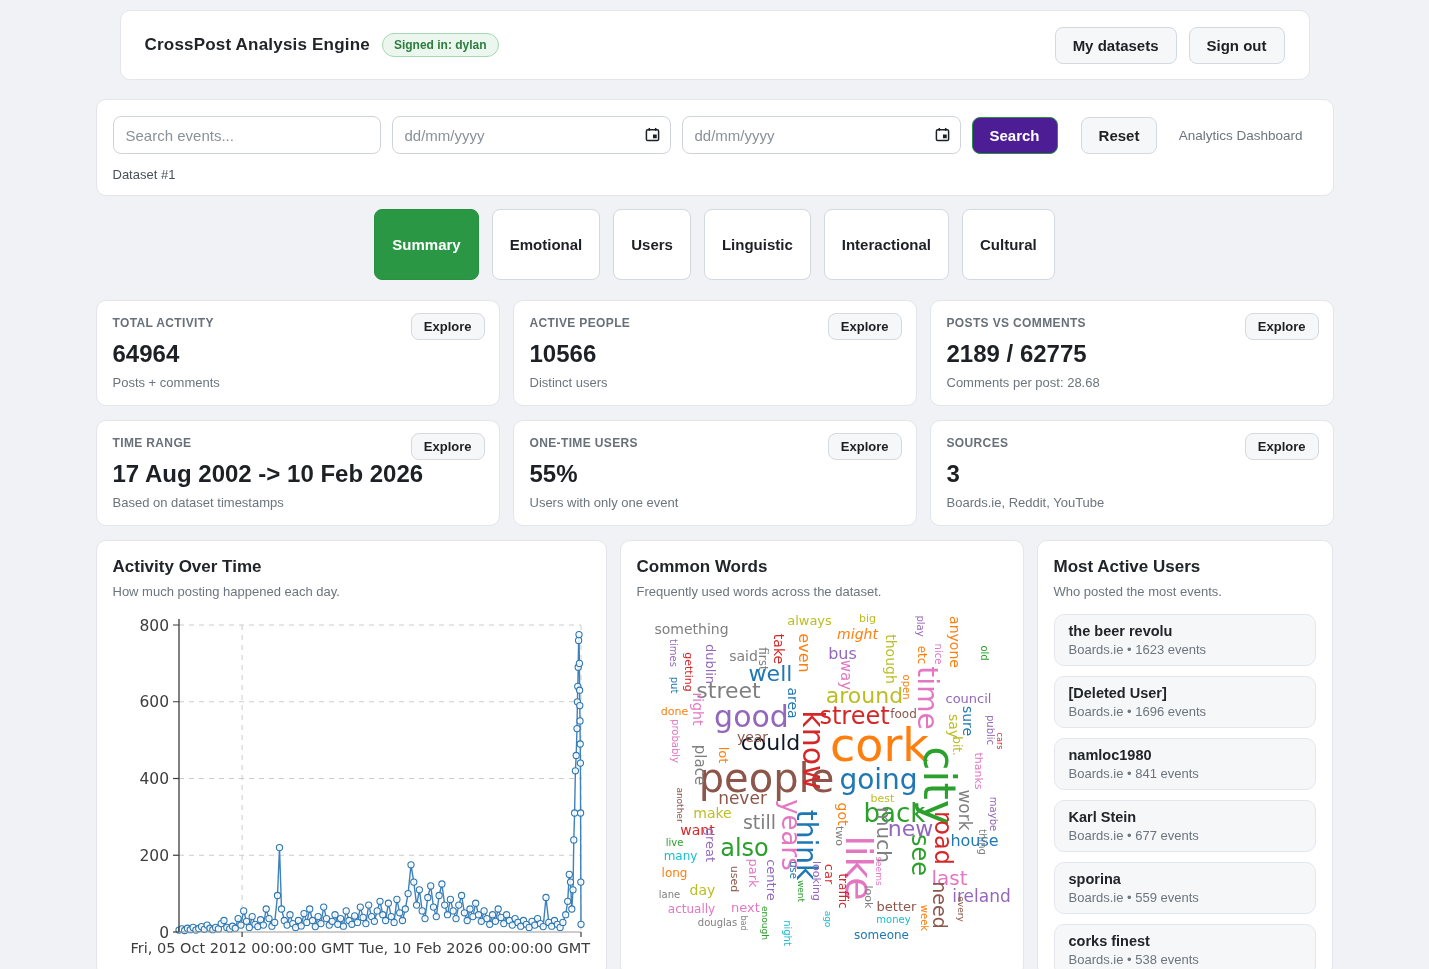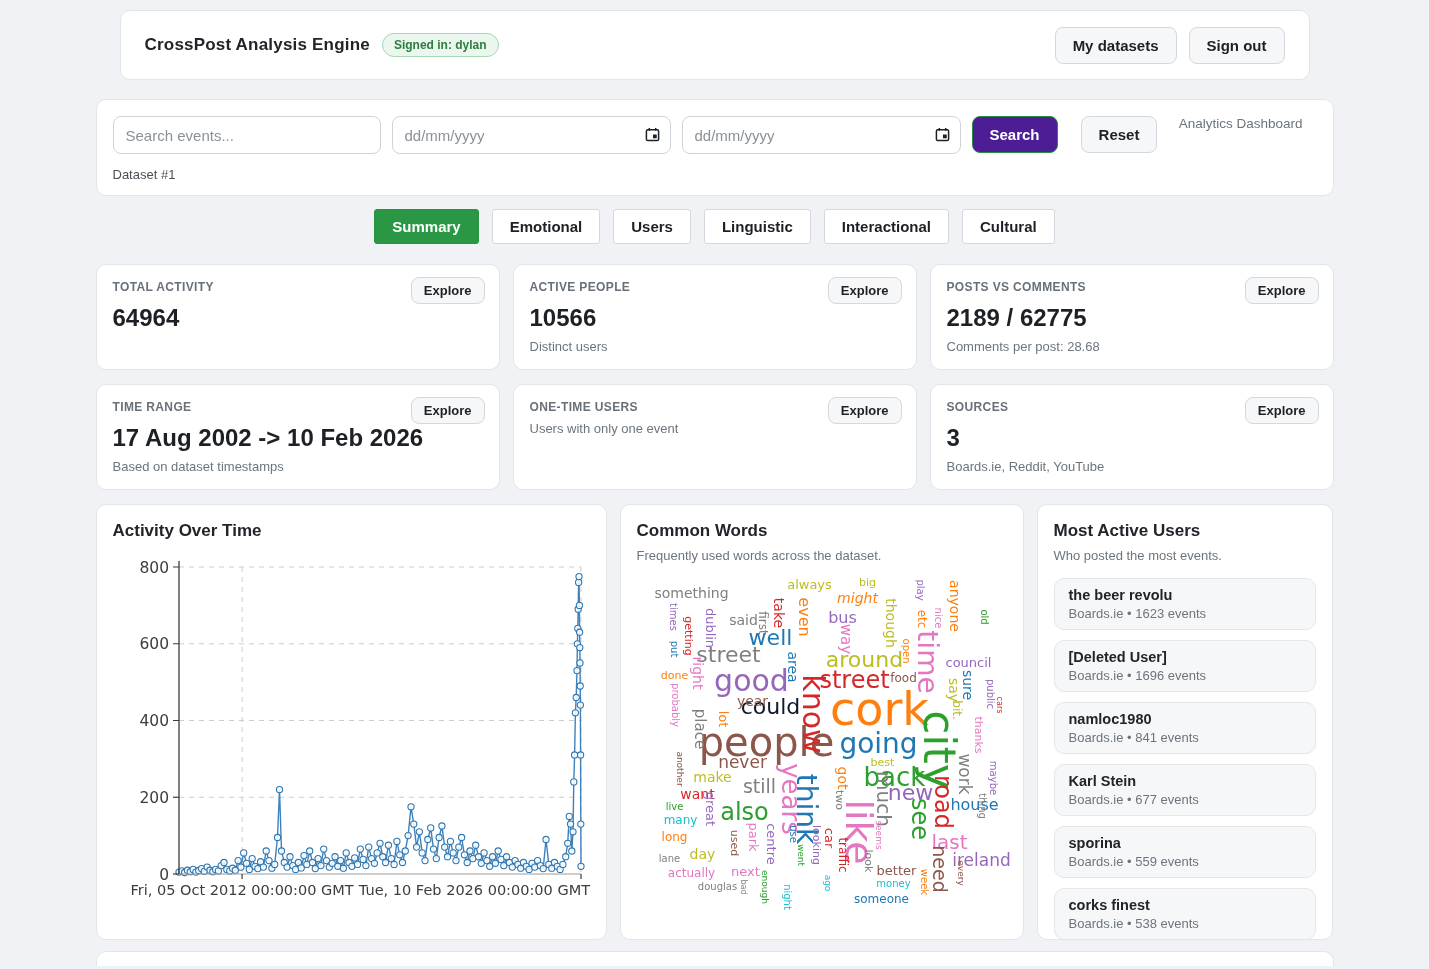--- a/index.html
+++ b/index.html
@@ -17,34 +17,34 @@
   .badge{margin-left:12px;background:#eaf6ee;border:1px solid #a6d9b2;color:#2e7d3f;
          font-size:12px;font-weight:bold;padding:4px 11px;border-radius:12px;}
   .spacer{flex:1}
   .btn{background:#f6f7f8;border:1px solid #d3d9de;border-radius:8px;font-weight:bold;
        font-size:15px;padding:10px 17px;color:#1d2125;cursor:pointer;font-family:inherit;line-height:1;}
   .btn + .btn{margin-left:12px;}
   .btn-green{background:#4c1d95;border-color:#28913f;color:#fff;}
 
   
   .filter-card{margin-top:19px;padding:16px 16px 13px;}
-  .filter-row{display:flex;align-items:flex-start;gap:11px;}
+  .filter-row{display:flex;align-items:center;gap:11px;}
   .text-input{width:268px;height:38px;border:1px solid #ced4da;border-radius:8px;
       padding:0 12px;font-size:15px;font-family:inherit;color:#212529;box-sizing:border-box;}
   .text-input::placeholder{color:#8a9199;}
   .date-wrap{position:relative;width:279px;}
   .date-wrap .text-input{width:100%;padding-right:34px;}
   .cal-icon{position:absolute;right:11px;top:11px;width:15px;height:15px;}
   .context-label{margin-left:auto;margin-right:14px;color:#6c757d;font-size:13.5px;}
   .dataset-label{margin-top:13px;font-size:13px;color:#495057;}
 
   
   .tabs{display:flex;justify-content:center;gap:13px;margin-top:13px;}
-  .tab{background:#fff;border:1px solid #d3d9de;border-radius:3px;font-weight:bold;
-       font-size:15px;padding:9px 17px;color:#1d2125;cursor:pointer;font-family:inherit;line-height:1;}
+  .tab{background:#fff;border:1px solid #d3d9de;border-radius:8px;font-weight:bold;
+       font-size:15px;padding:27px 17px;color:#1d2125;cursor:pointer;font-family:inherit;line-height:1;}
   .tab.active{background:#2a9744;border-color:#28913f;color:#fff;}
 
   
   .stats-grid{display:grid;grid-template-columns:repeat(3,1fr);gap:14px 13px;margin-top:20px;}
   .stat-card{position:relative;height:106px;padding:15px 16px;box-sizing:border-box;
       background:#fff;border:1px solid #e2e6ea;border-radius:10px;}
   .stat-label{font-size:12px;font-weight:bold;color:#68707a;letter-spacing:.03em;}
   .stat-value{font-size:24px;font-weight:bold;margin-top:10px;color:#1d2125;}
   .stat-sub{font-size:13px;color:#6c757d;margin-top:7px;}
   .explore-btn{position:absolute;top:12px;right:14px;font-size:13px;font-weight:bold;
@@ -122,20 +122,21 @@
       <button class="tab">Users</button>
       <button class="tab">Linguistic</button>
       <button class="tab">Interactional</button>
       <button class="tab">Cultural</button>
     </div>
 
   <div class="stats-grid">
       <div class="stat-card">
         <div class="stat-label">TOTAL ACTIVITY</div>
         <div class="stat-value">64964</div>
+        <div class="stat-sub">Posts + comments</div>
         <button class="explore-btn">Explore</button>
       </div>
       <div class="stat-card">
         <div class="stat-label">ACTIVE PEOPLE</div>
         <div class="stat-value">10566</div>
         <div class="stat-sub">Distinct users</div>
         <button class="explore-btn">Explore</button>
       </div>
       <div class="stat-card">
         <div class="stat-label">POSTS VS COMMENTS</div>
@@ -144,35 +145,37 @@
         <button class="explore-btn">Explore</button>
       </div>
       <div class="stat-card">
         <div class="stat-label">TIME RANGE</div>
         <div class="stat-value">17 Aug 2002 -&gt; 10 Feb 2026</div>
         <div class="stat-sub">Based on dataset timestamps</div>
         <button class="explore-btn">Explore</button>
       </div>
       <div class="stat-card">
         <div class="stat-label">ONE-TIME USERS</div>
+        <div class="stat-value">55%</div>
         <div class="stat-sub">Users with only one event</div>
         <button class="explore-btn">Explore</button>
       </div>
       <div class="stat-card">
         <div class="stat-label">SOURCES</div>
         <div class="stat-value">3</div>
         <div class="stat-sub">Boards.ie, Reddit, YouTube</div>
         <button class="explore-btn">Explore</button>
       </div>
     </div>
 
   <div class="panels">
 
     <div class="panel">
       <h3>Activity Over Time</h3>
+      <div class="sub">How much posting happened each day.</div>
       <svg width="479" height="352" viewBox="0 0 479 352" style="margin-top:8px">
           <line x1="66" x2="468" y1="248.25" y2="248.25" stroke="#cccccc" stroke-width="1" stroke-dasharray="5 5"></line>
           <line x1="66" x2="468" y1="171.5" y2="171.5" stroke="#cccccc" stroke-width="1" stroke-dasharray="5 5"></line>
           <line x1="66" x2="468" y1="94.75" y2="94.75" stroke="#cccccc" stroke-width="1" stroke-dasharray="5 5"></line>
           <line x1="66" x2="468" y1="18" y2="18" stroke="#cccccc" stroke-width="1" stroke-dasharray="5 5"></line>
           <line x1="129.114" x2="129.114" y1="18" y2="325" stroke="#cccccc" stroke-width="1" stroke-dasharray="5 5"></line>
           <line x1="468" x2="468" y1="18" y2="325" stroke="#cccccc" stroke-width="1" stroke-dasharray="5 5"></line>
           <polyline points="66.0,323.1 68.8,321.9 71.6,323.5 74.4,321.2 77.3,322.7 80.1,320.4 82.9,323.1 85.7,321.5 88.5,319.6 91.3,322.3 94.1,318.1 97.0,321.2 99.8,322.7 102.6,320.4 105.4,321.9 108.2,316.6 111.0,313.5 113.8,320.4 116.7,321.9 119.5,319.2 122.3,321.2 125.1,311.6 127.9,318.1 130.7,303.9 133.5,314.3 136.3,320.4 139.2,309.6 142.0,317.3 144.8,319.6 147.6,312.7 150.4,318.1 153.2,302.0 156.0,311.6 158.9,319.2 161.7,315.4 164.5,288.5 166.5,240.6 168.5,302.0 171.3,313.5 174.1,318.1 177.0,307.7 179.8,316.6 182.6,320.4 185.4,313.5 188.2,318.9 191.0,306.6 193.8,315.4 196.7,302.0 199.5,313.5 202.3,319.6 205.1,309.6 207.9,316.6 210.7,300.1 213.5,311.6 216.3,318.1 219.2,314.3 222.0,307.7 224.8,317.3 227.6,311.6 230.4,319.2 233.2,303.9 236.0,313.5 238.9,317.3 241.7,308.9 244.5,315.4 247.3,300.1 250.1,310.4 252.9,316.6 255.7,298.1 258.6,309.6 261.4,314.3 264.2,303.9 267.0,294.3 269.8,307.7 272.6,313.5 275.4,296.2 278.3,309.6 281.1,315.4 283.9,292.4 286.7,305.8 289.5,313.5 292.3,302.0 295.1,286.6 298.0,257.8 300.8,275.1 303.6,298.1 306.4,282.8 309.2,303.9 312.0,311.6 314.8,290.5 317.7,278.9 320.5,300.1 323.3,309.6 326.1,288.5 328.9,277.0 331.7,298.1 334.5,307.7 337.4,292.4 340.2,303.9 343.0,311.6 345.8,298.1 348.6,288.5 351.4,305.8 354.2,313.5 357.0,302.0 359.9,309.6 362.7,296.2 365.5,307.7 368.3,314.3 371.1,303.9 373.9,311.6 376.7,317.3 379.6,307.7 382.4,314.3 385.2,302.0 388.0,310.4 390.8,316.6 393.6,307.7 396.4,313.5 399.3,318.1 402.1,311.6 404.9,315.4 407.7,319.2 410.5,313.5 413.3,317.3 416.1,320.4 419.0,314.3 421.8,318.1 424.6,311.6 427.4,316.6 430.2,319.6 433.0,290.5 435.8,315.4 438.7,319.2 441.5,313.5 444.3,317.3 447.1,320.4 449.9,315.4 452.7,307.7 454.7,294.3 456.3,267.4 457.5,275.1 458.8,302.0 460.0,282.8 460.8,232.9 461.6,206.0 462.4,163.8 463.2,148.5 464.0,121.6 464.4,94.8 464.8,79.4 465.2,60.2 465.6,33.4 466.0,27.6 466.4,56.4 466.6,83.2 466.8,98.6 467.0,113.9 467.2,137.0 467.4,156.1 467.6,206.0 467.8,275.1 468.0,317.3" fill="none" stroke="#3d82bd" stroke-width="1.4"></polyline>
           <circle cx="66.0" cy="323.1" r="3.1" fill="#ffffff" fill-opacity="0.85" stroke="#2f77b0" stroke-width="1.1"></circle>
           <circle cx="68.8" cy="321.9" r="3.1" fill="#ffffff" fill-opacity="0.85" stroke="#2f77b0" stroke-width="1.1"></circle>

